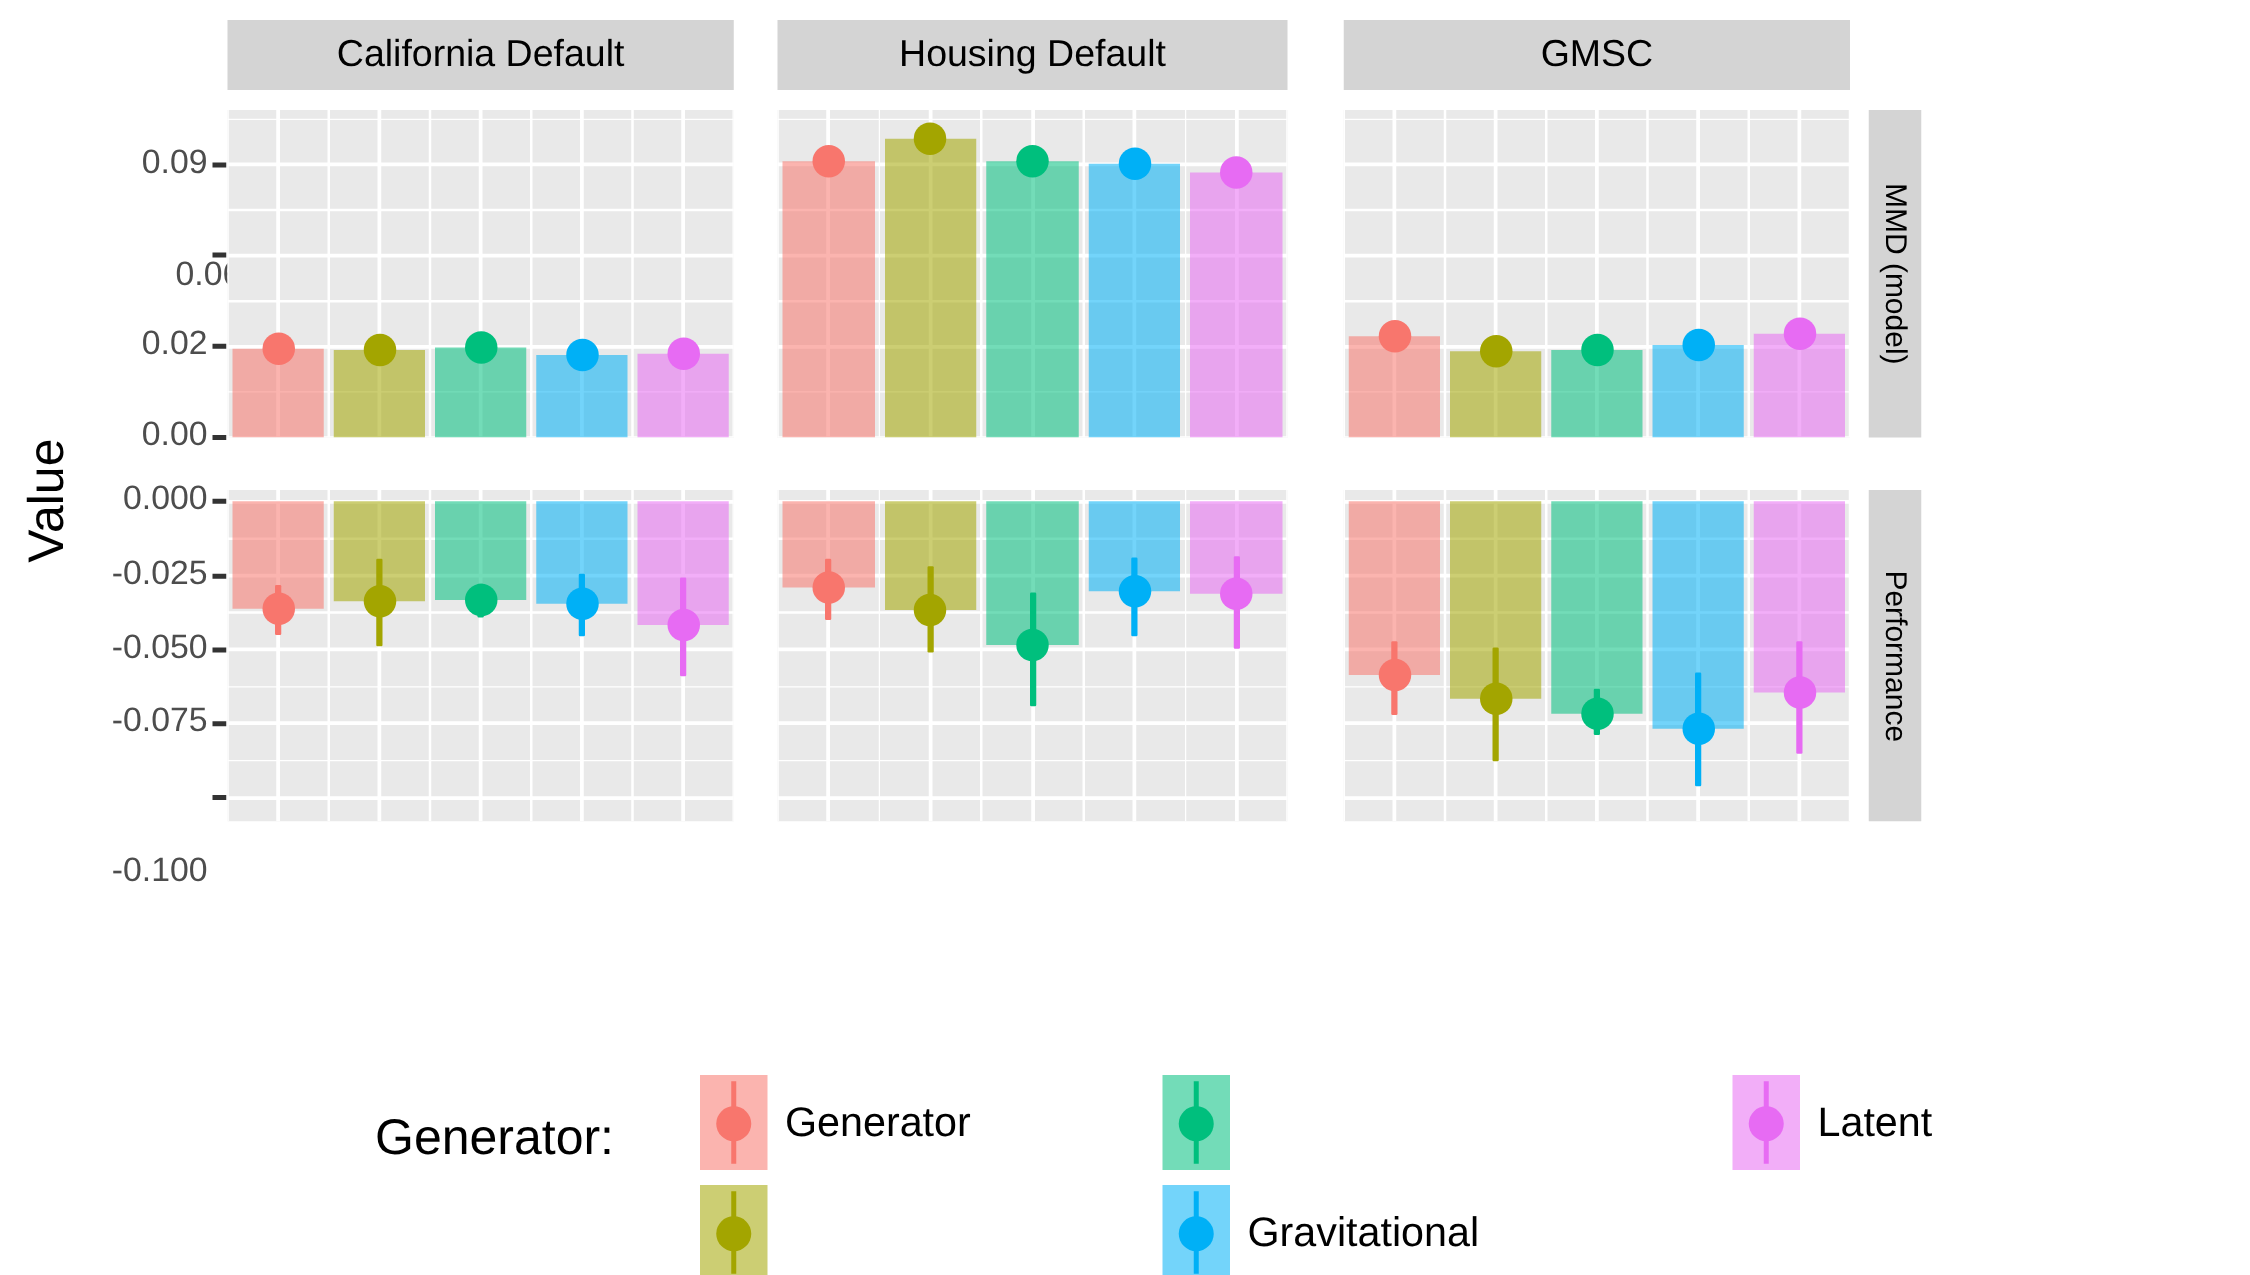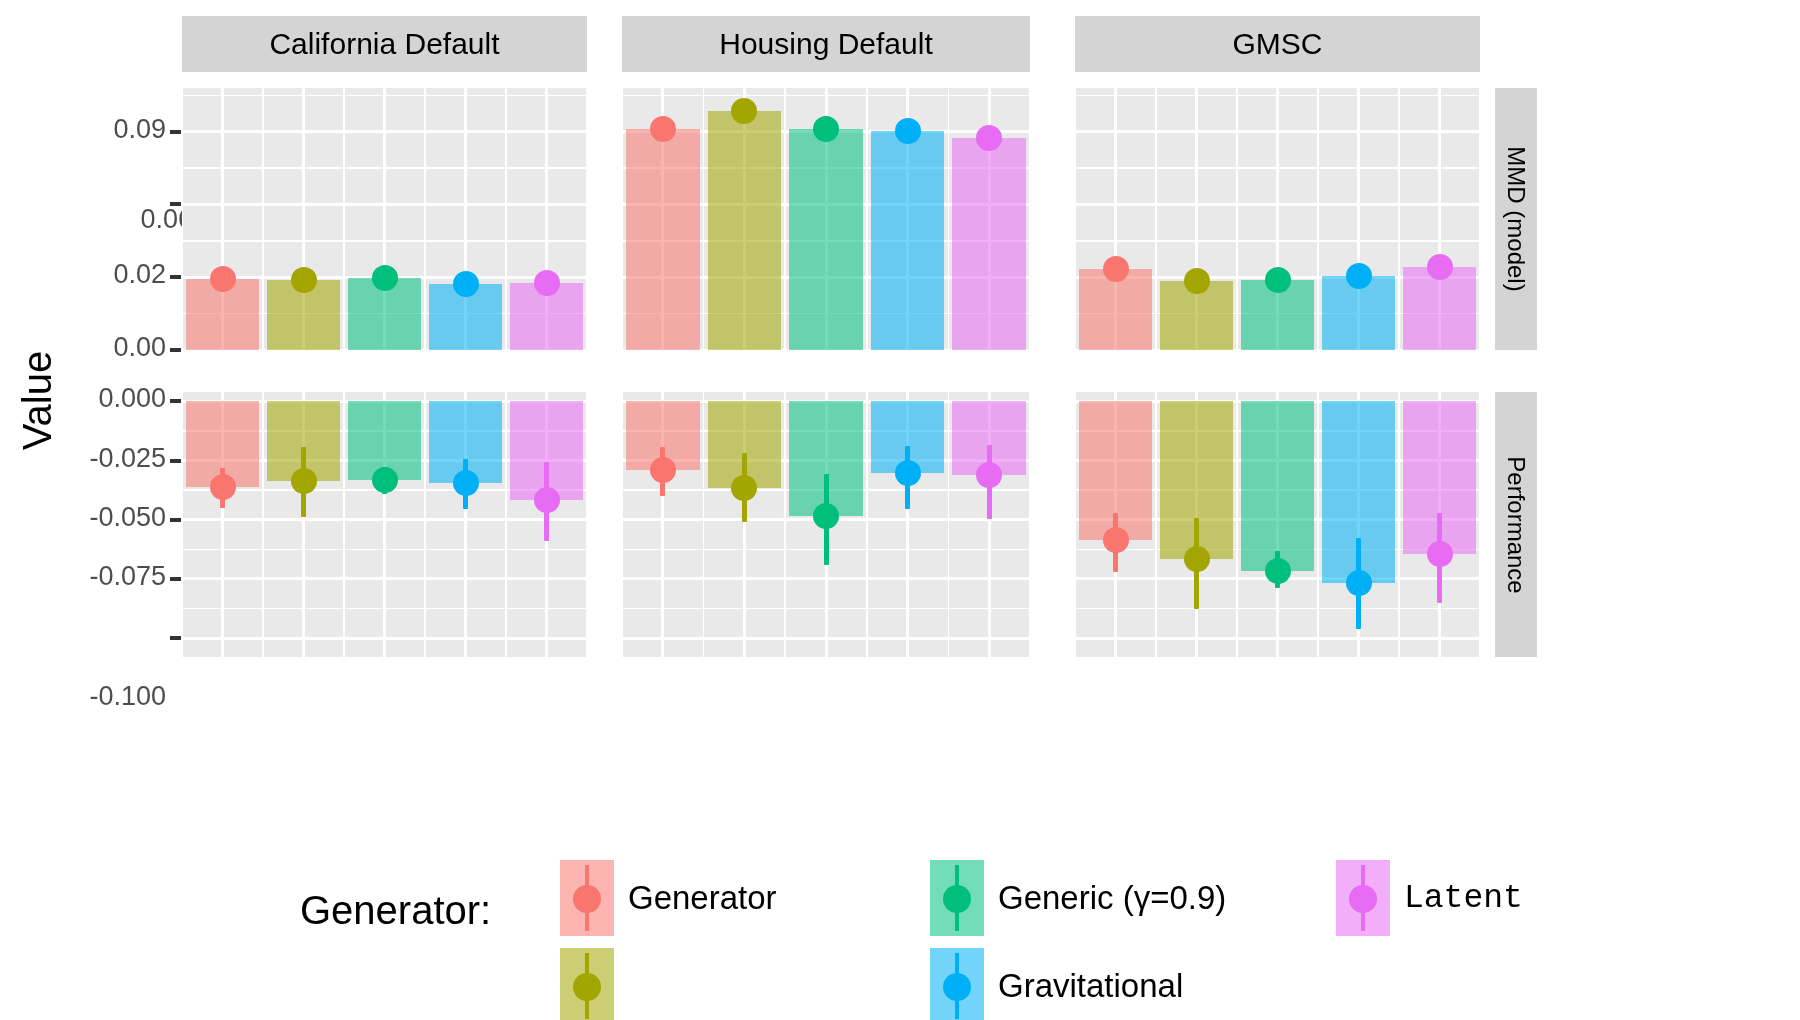--- a/index.html
+++ b/index.html
@@ -358,31 +358,30 @@
             <div class="kline" style="background: rgb(163, 165, 0);"></div>
             <div class="kdot" style="background: rgb(163, 165, 0);"></div>
           </div>
         </div>
         <div class="lg-item" style="left: 930px; top: 40px;">
           <div class="lg-key">
             <div class="kbar" style="background: rgba(0, 191, 125, 0.55);"></div>
             <div class="kline" style="background: rgb(0, 191, 125);"></div>
             <div class="kdot" style="background: rgb(0, 191, 125);"></div>
           </div>
-          <div class="lg-label">Generic (γ=0.9)</div>
         </div>
         <div class="lg-item" style="left: 930px; top: 128px;">
           <div class="lg-key">
             <div class="kbar" style="background: rgba(0, 176, 246, 0.55);"></div>
             <div class="kline" style="background: rgb(0, 176, 246);"></div>
             <div class="kdot" style="background: rgb(0, 176, 246);"></div>
           </div>
           <div class="lg-label">Gravitational</div>
         </div>
-        <div class="lg-item" style="left: 1336px; top: 40px; font-family: Liberation Mono, monospace;">
+        <div class="lg-item" style="left: 1386px; top: 40px;">
           <div class="lg-key">
             <div class="kbar" style="background: rgba(231, 107, 243, 0.55);"></div>
             <div class="kline" style="background: rgb(231, 107, 243);"></div>
             <div class="kdot" style="background: rgb(231, 107, 243);"></div>
           </div>
           <div class="lg-label">Latent</div>
         </div>
       </div>
   </div>
 

